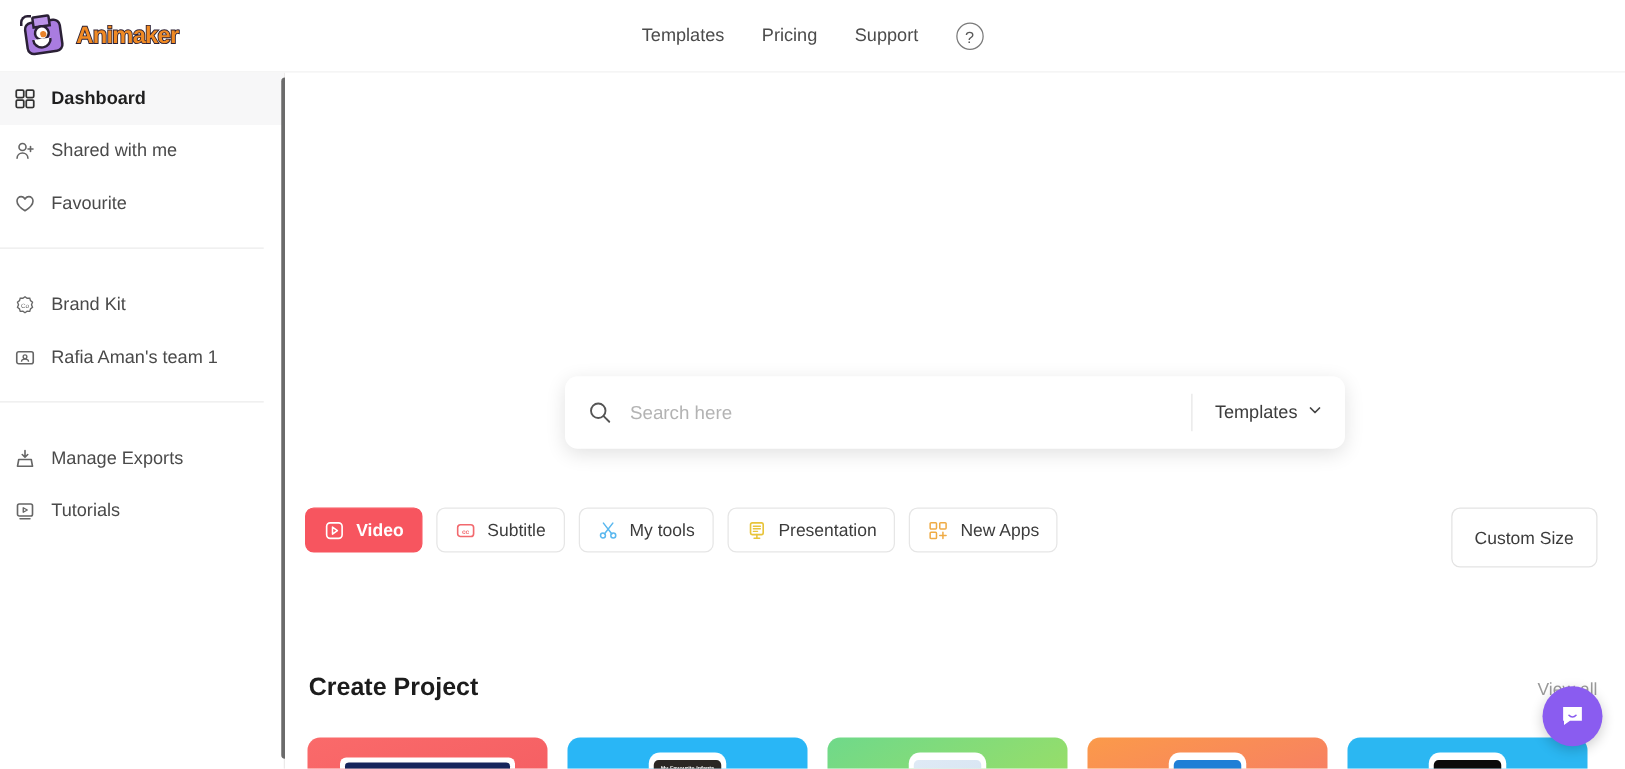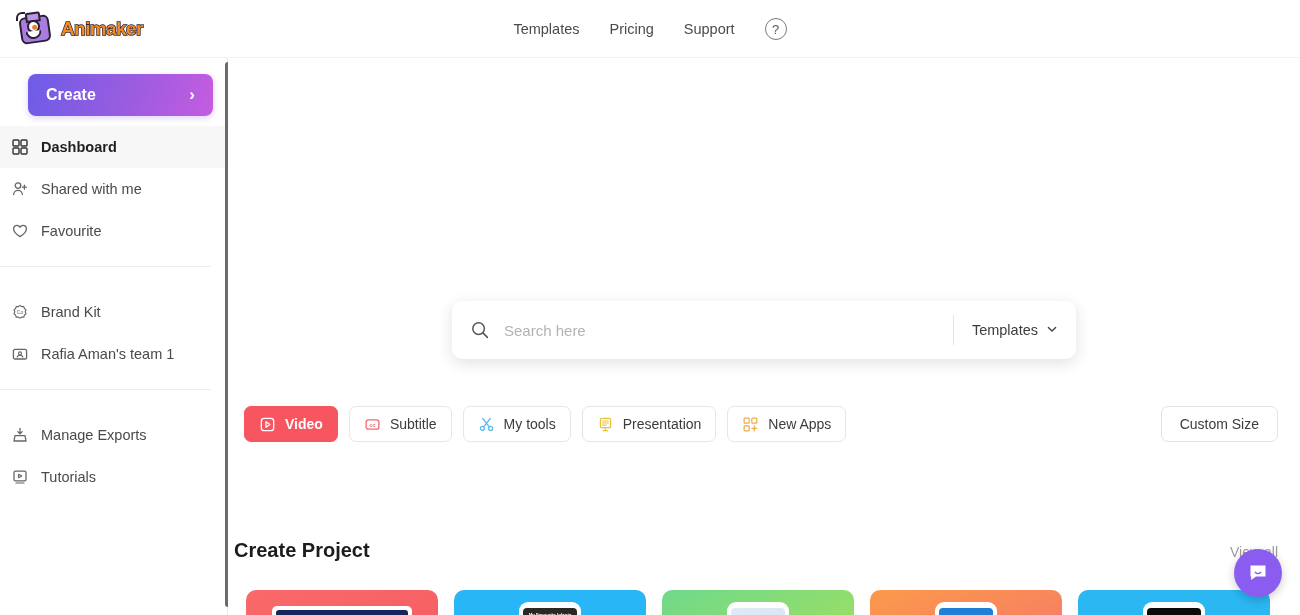--- a/index.html
+++ b/index.html
@@ -144,27 +144,27 @@
   .chip {
     display: flex; align-items: center; gap: 9px; height: 36px; padding: 13px 14px;
     border: 1px solid #e6e6e6; border-radius: 7px; background: #fff;
     font-size: 14px; color: #3c3c3c; cursor: pointer; white-space: nowrap;
   }
   .chip.active {
     background: #f7555f; border-color: #f7555f; color: #fff; font-weight: bold;
   }
   .chip-ico { width: 17px; height: 17px; display: flex; align-items: center; justify-content: center; }
   .custom-size {
-    position: absolute; top: 348px; right: 22px; height: 36px; padding: 0 18px;
+    position: absolute; top: 348px; right: 22px; height: 48px; padding: 0 18px;
     border: 1px solid #e3e3e3; border-radius: 7px; background: #fff;
     display: flex; align-items: center; font-size: 14px; color: #3c3c3c; cursor: pointer;
   }
 
   .section-head {
-    position: absolute; top: 481px; left: 6px; right: 22px;
+    position: absolute; top: 481px; left: 19px; right: 22px;
     display: flex; align-items: baseline; justify-content: space-between;
   }
   .section-title { font-size: 20px; font-weight: bold; color: #1c1c1c; }
   .view-all { font-size: 14px; color: #9a9a9a; cursor: pointer; }
 
   .cards {
     position: absolute; top: 532px; left: 18px; display: flex; gap: 16px;
   }
   .card {
     width: 192px; height: 90px; border-radius: 10px; position: relative;
@@ -216,24 +216,20 @@
     </div>
     <div class="topnav">
       <a>Templates</a>
       <a>Pricing</a>
       <a>Support</a>
       <div class="help-circle">?</div>
     </div>
   </div>
 
   <div class="sidebar">
-    <div class="create-btn">
-      <span>Create</span>
-      <span class="create-chev">›</span>
-    </div>
 
     <div class="nav-item active">
       <span class="nav-icon">
         <svg width="16" height="16" viewBox="0 0 16 16">
             <rect x="1" y="1" width="6" height="6" rx="1" fill="none" stroke="#333" stroke-width="1.4"></rect>
             <rect x="9" y="1" width="6" height="6" rx="1" fill="none" stroke="#333" stroke-width="1.4"></rect>
             <rect x="1" y="9" width="6" height="6" rx="1" fill="none" stroke="#333" stroke-width="1.4"></rect>
             <rect x="9" y="9" width="6" height="6" rx="1" fill="none" stroke="#333" stroke-width="1.4"></rect>
           </svg>
       </span>

